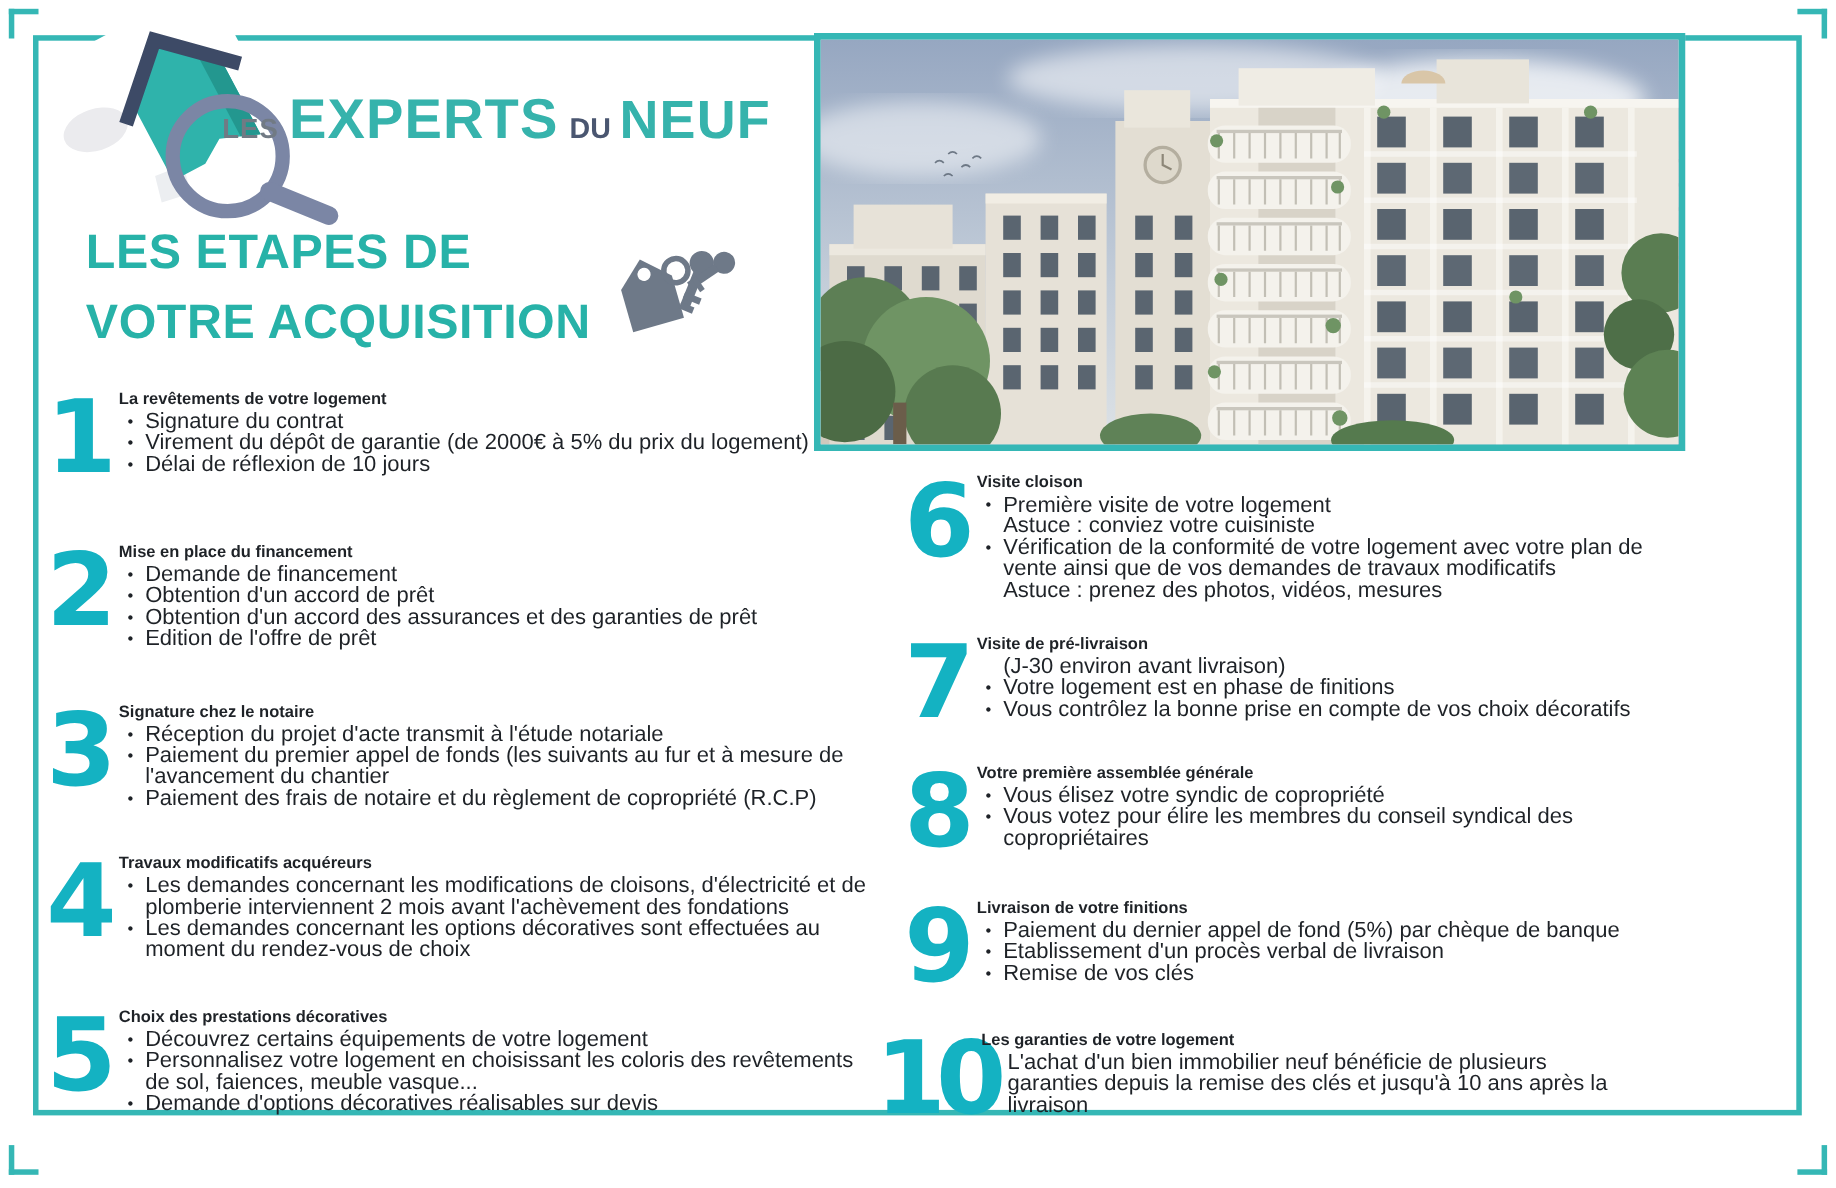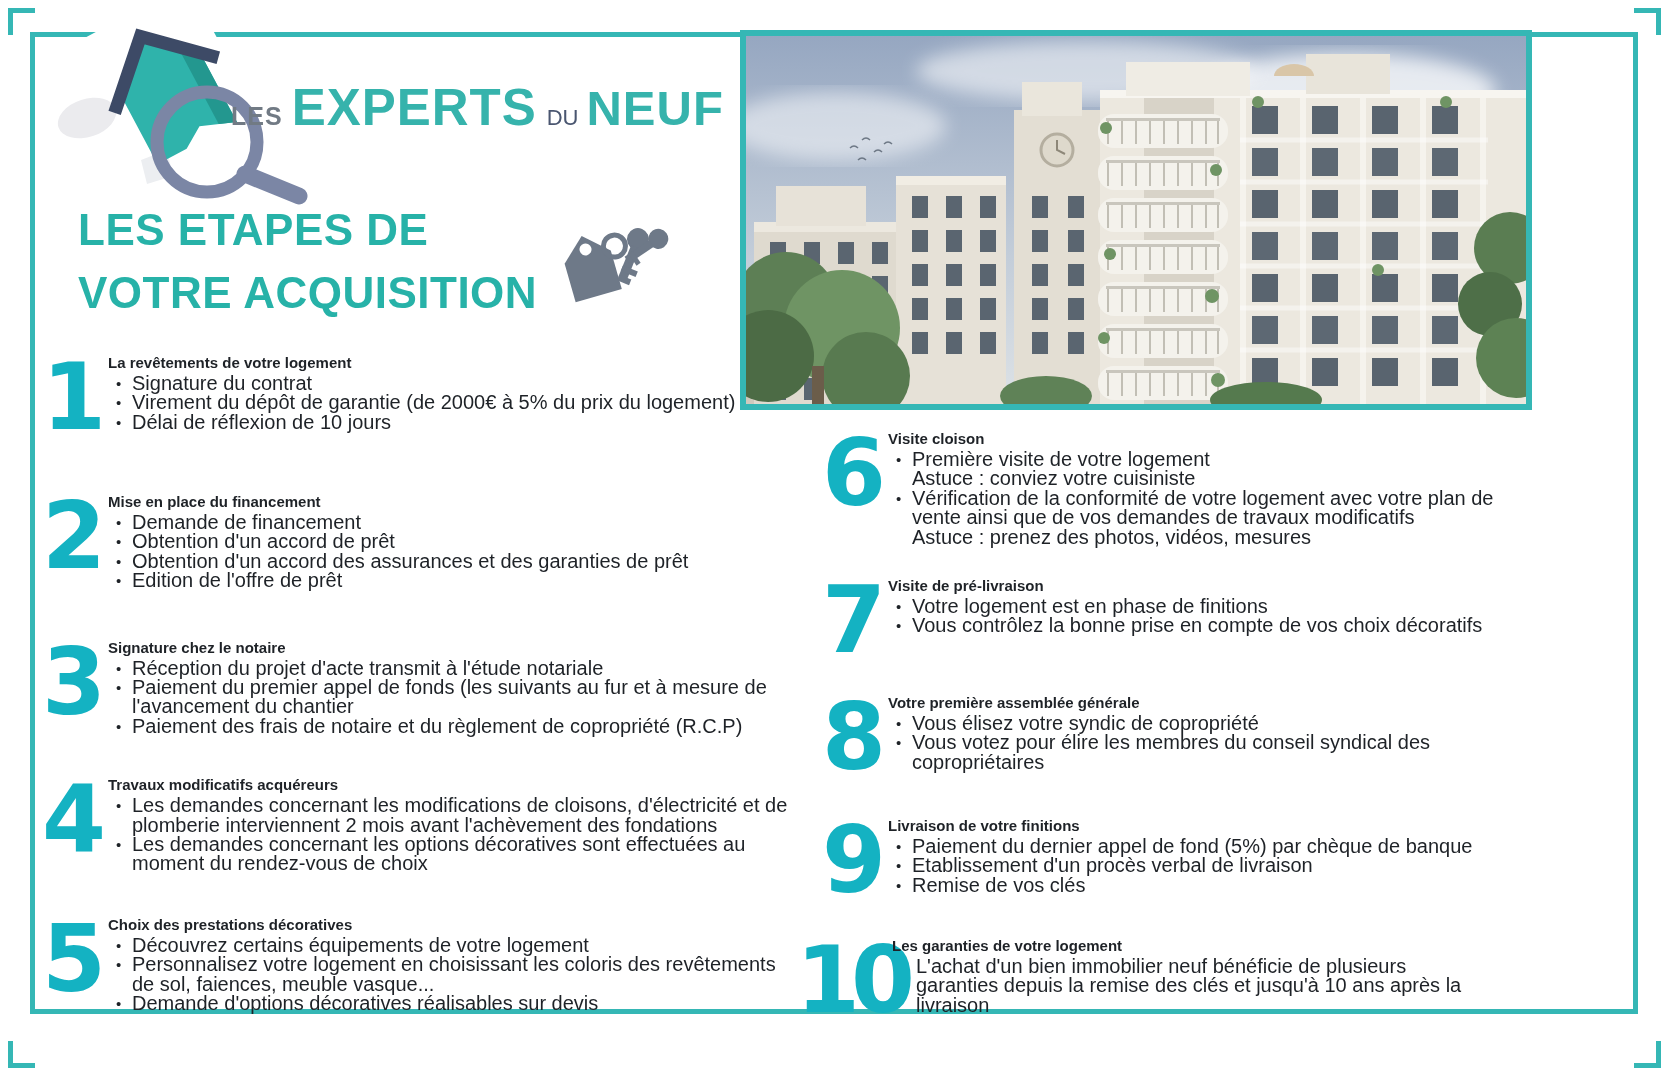--- a/index.html
+++ b/index.html
@@ -16,23 +16,23 @@
   .mark.tl{left:8px;top:8px;border-left:5px solid var(--frame);border-top:5px solid var(--frame);}
   .mark.tr{right:8px;top:8px;border-right:5px solid var(--frame);border-top:5px solid var(--frame);}
   .mark.bl{left:8px;bottom:12px;border-left:5px solid var(--frame);border-bottom:5px solid var(--frame);}
   .mark.br{right:8px;bottom:12px;border-right:5px solid var(--frame);border-bottom:5px solid var(--frame);}
   
   .frame{position:absolute;left:30px;top:32px;right:31px;bottom:66px;border:5px solid var(--frame);}
   
   .logo{position:absolute;left:55px;top:0;width:660px;height:212px;}
   .logo svg{position:absolute;left:0;top:0;}
   .logo-text{position:absolute;left:147px;top:78px;display:flex;align-items:baseline;white-space:nowrap;}
-  .logo-les{font-size:25px;letter-spacing:1px;color:var(--logogray);font-weight:600;margin-right:9px;margin-left:29px;}
+  .logo-les{font-size:25px;letter-spacing:1px;color:var(--logogray);font-weight:600;margin-right:9px;}
   .logo-experts{font-size:51px;font-weight:700;letter-spacing:1px;color:var(--logoteal);}
-  .logo-du{font-size:22px;font-weight:400;color:var(--logodark);margin:0 8px 0 10px;}
+  .logo-du{font-size:26px;font-weight:700;color:var(--logodark);margin:0 8px 0 10px;}
   .logo-neuf{font-size:49px;font-weight:700;letter-spacing:1px;color:var(--logoteal);}
   
   .page-title{position:absolute;left:78px;top:198px;font-size:44px;line-height:63px;
     font-weight:700;color:var(--title);letter-spacing:.5px;}
   .keys{position:absolute;left:560px;top:220px;transform:rotate(-6deg);}
   
   .photo{position:absolute;left:740px;top:30px;width:792px;height:380px;
     border:6px solid var(--frame);box-sizing:border-box;overflow:hidden;background:#cfd7e0;}
   
   .col{position:absolute;display:flex;flex-direction:column;}
@@ -312,20 +312,21 @@
           <div class="item bullet">Vérification de la conformité de votre logement avec votre plan de vente ainsi que de vos demandes de travaux modificatifs</div>
           <div class="item">Astuce : prenez des photos, vidéos, mesures</div>
         </div>
     </div>
   </div>
     <div class="step">
     <div class="num">7</div>
     <div class="stext">
       <div class="step-title">Visite de pré-livraison</div>
       <div class="items">
+          <div class="item">(J-30 environ avant livraison)</div>
           <div class="item bullet">Votre logement est en phase de finitions</div>
           <div class="item bullet">Vous contrôlez la bonne prise en compte de vos choix décoratifs</div>
         </div>
     </div>
   </div>
     <div class="step">
     <div class="num">8</div>
     <div class="stext">
       <div class="step-title">Votre première assemblée générale</div>
       <div class="items">

